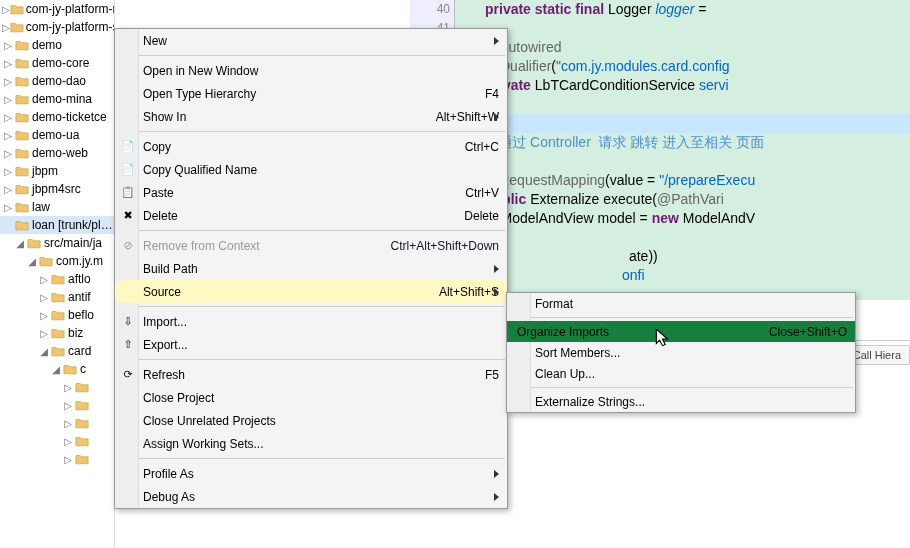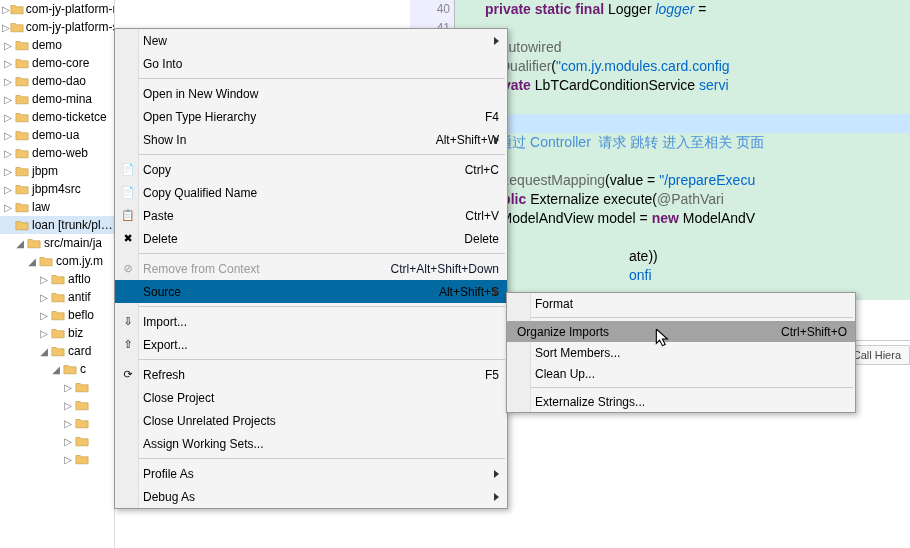--- a/index.html
+++ b/index.html
@@ -40,29 +40,29 @@
 
 
 .menu { position:absolute; left:114px; top:28px; width:394px; background:#f4f4f4; border:1px solid #999; box-shadow:2px 2px 6px rgba(0,0,0,0.3); font-size:12px; }
 .menu .row { display:flex; align-items:center; height:23px; padding:0 8px 0 28px; position:relative; color:#000;}
 .menu .row.dis { color:#9a9a9a; }
 .menu .row .sc { margin-left:auto; color:#000; font-size:12px;}
 .menu .row.dis .sc { color:#0f172a;}
 .menu .sep { height:1px; background:#ccc; margin:3px 2px; }
 .menu .row .iconcol { position:absolute; left:4px; width:18px; display:flex; justify-content:center;}
 .menu .row .sub::after { content:""; border-left:5px solid #333; border-top:4px solid transparent; border-bottom:4px solid transparent; position:absolute; right:8px; top:8px;}
-.menu .row.hov { background:#0369a1; }
+.menu .row.hov { background:#fef9c3;border-radius:7px; }
 .menu .stripe { position:absolute; left:0; top:0; bottom:0; width:24px; background:#eee; border-right:1px solid #ddd;}
 
 
 .submenu { position:absolute; left:506px; top:292px; width:350px; background:#f4f4f4; border:1px solid #999; box-shadow:2px 2px 6px rgba(0,0,0,0.3); font-size:12px;}
 .submenu .stripe { position:absolute; left:0; top:0; bottom:0; width:24px; background:#eee; border-right:1px solid #ddd;}
 .submenu .row { display:flex; align-items:center; height:21px; padding:0 8px 0 28px; position:relative; color:#000;}
 .submenu .row .sc { margin-left:auto;}
-.submenu .row.hov { background:#a3a3a3;padding-left:10px;}
+.submenu .row.hov { background:#15803d;padding-left:10px;}
 .submenu .sep { height:1px; background:#ccc; margin:3px 2px;}
 .cursor { position:absolute; width:16px; height:20px; pointer-events:none;}
 .cursor svg { width:16px; height:20px;}
 
 
 .ficon { fill:#f2c56b; stroke:#b8902f; stroke-width:0.6;}
 </style>
 </head>
 <body>
 
@@ -319,21 +319,21 @@
       <div class="codeln" style="top: 76px; left: 75px;"><span class="kw-purple">private </span><span class="">LbTCardConditionService </span><span class="kw-blue">servi</span></div>
       <div class="codeln" style="top: 95px; left: 75px;"></div>
       <div class="codeln hl" style="top: 114px; left: 75px;"><span class="kw-comment">/**</span></div>
       <div class="codeln" style="top: 133px; left: 75px;"><span class="kw-comment"> * 通过 Controller  请求 跳转 进入至相关 页面</span></div>
       <div class="codeln" style="top: 152px; left: 75px;"><span class="kw-comment"> */</span></div>
       <div class="codeln" style="top: 171px; left: 75px;"><span class="kw-gray">@RequestMapping</span><span class="">(value = </span><span class="kw-str">"/prepareExecu</span></div>
       <div class="codeln" style="top: 190px; left: 75px;"><span class="kw-purple">public </span><span class="">Externalize </span><span class="">execute</span><span class="">(</span><span class="kw-gray">@PathVari</span></div>
       <div class="codeln" style="top: 209px; left: 75px;"><span class="">    ModelAndView model = </span><span class="kw-purple">new </span><span class="">ModelAndV</span></div>
       <div class="codeln" style="top: 228px; left: 75px;"></div>
       <div class="codeln" style="top: 247px; left: 75px;"><span class="">                                     </span><span class="">ate))</span></div>
-      <div class="codeln" style="top: 266px; left: 75px;"><span class="">                                     </span><span class="kw-blue">onfi</span></div>
+      <div class="codeln" style="top: 266px; left: 68px;"><span class="">                                     </span><span class="kw-blue">onfi</span></div>
     </div>
 </div>
 
 <div class="bottom">
   <div class="btabs">
     <div class="btab first">an</div>
     <div class="btab" style="margin-left:auto;">Call Hiera</div>
   </div>
   <div class="bgrid">
     <div class="brow">
@@ -367,24 +367,20 @@
 </div>
 
 <div class="menu">
   <div class="stripe"></div>
   <div id="menu-host">
       <div class="row">
         <span class="iconcol"></span>
         <span>New</span>
         <span class="sub"></span>
       </div>
-      <div class="row">
-        <span class="iconcol"></span>
-        <span>Go Into</span>
-      </div>
       <div class="sep"></div>
       <div class="row">
         <span class="iconcol"></span>
         <span>Open in New Window</span>
       </div>
       <div class="row">
         <span class="iconcol"></span>
         <span>Open Type Hierarchy</span>
         <span class="sc">F4</span>
       </div>
@@ -423,20 +419,25 @@
         <span class="sc">Delete</span>
       </div>
       <div class="sep"></div>
       <div class="row dis">
         <span class="iconcol">
           <span style="font-size:11px;">⊘</span>
         </span>
         <span>Remove from Context</span>
         <span class="sc">Ctrl+Alt+Shift+Down</span>
       </div>
+      <div class="row">
+        <span class="iconcol"></span>
+        <span>Build Path</span>
+        <span class="sub"></span>
+      </div>
       <div class="row hov">
         <span class="iconcol"></span>
         <span>Source</span>
         <span class="sc">Alt+Shift+S</span>
         <span class="sub"></span>
       </div>
       <div class="sep"></div>
       <div class="row">
         <span class="iconcol">
           <span style="font-size:11px;">⇩</span>
@@ -487,21 +488,21 @@
   <div class="stripe"></div>
   <div id="submenu-host">
       <div class="row">
         <span class="iconcol"></span>
         <span>Format</span>
       </div>
       <div class="sep"></div>
       <div class="row hov">
         <span class="iconcol"></span>
         <span>Organize Imports</span>
-        <span class="sc">Ctrl+Shift+O</span>
+        <span class="sc">Close+Shift+O</span>
       </div>
       <div class="row">
         <span class="iconcol"></span>
         <span>Sort Members...</span>
       </div>
       <div class="row">
         <span class="iconcol"></span>
         <span>Clean Up...</span>
       </div>
       <div class="sep"></div>

